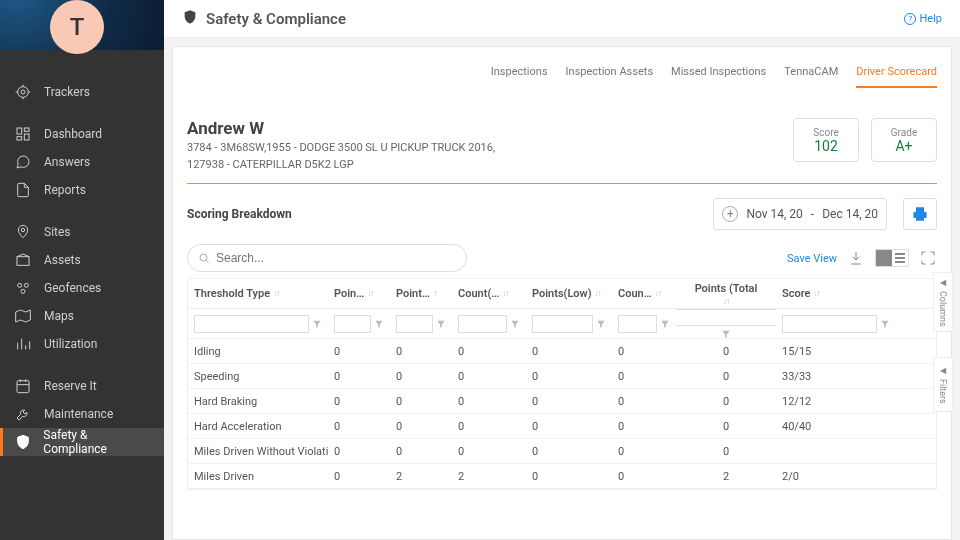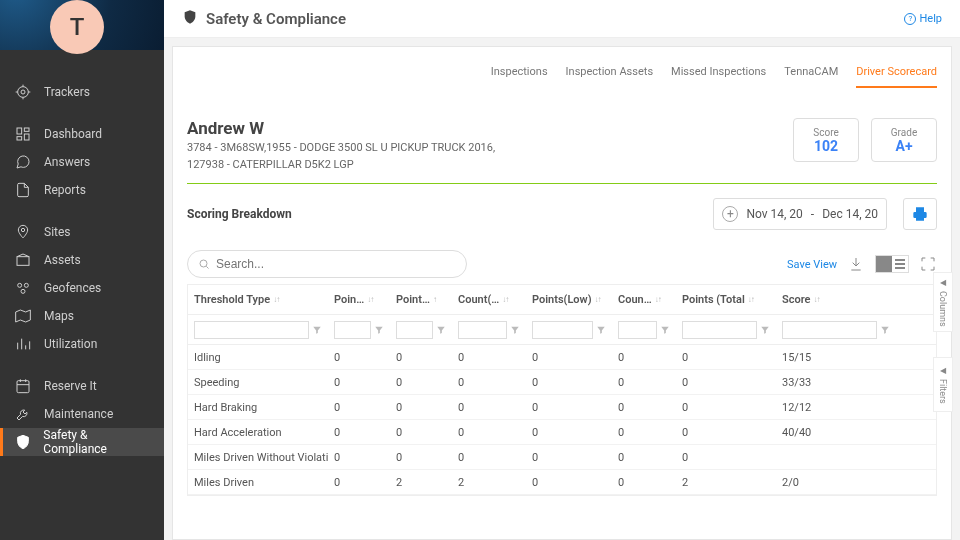--- a/index.html
+++ b/index.html
@@ -33,51 +33,51 @@
 .tabs { display:flex; gap:18px; justify-content:flex-end; font-size:11px; color:#777; }
 .tab { padding:6px 0 8px; cursor:pointer; }
 .tab.active { color:#ff7a1a; border-bottom:2px solid #ff7a1a; }
 
 .driver-row { display:flex; align-items:flex-start; margin-top:30px; border-bottom:1px solid #84cc16; padding-bottom:10px; gap:12px; }
 .driver-info { flex:1; }
 .driver-name { font-size:17px; font-weight:700; color:#444; margin-bottom:2px; }
 .driver-assets { font-size:11px; color:#666; line-height:1.5; }
 .score-card { border:1px solid #ddd; border-radius:4px; width:66px; height:44px; display:flex; flex-direction:column; align-items:center; justify-content:center; }
 .score-card .sc-label { font-size:10px; color:#888; }
-.score-card .sc-val { font-size:14px; font-weight:700; color:#3b82f6; }
+.score-card .sc-val { font-size:14px; font-weight:400; color:#15803d; }
 
 .breakdown-header { display:flex; align-items:center; margin-top:14px; gap:16px; }
 .breakdown-title { font-size:12px; font-weight:700; color:#444; }
 .date-box { margin-left:auto; border:1px solid #ddd; border-radius:3px; height:32px; display:flex; align-items:center; padding:0 8px; gap:8px; font-size:12px; color:#555; }
 .plus-icon { width:16px; height:16px; border:1px solid #aaa; border-radius:50%; display:flex; align-items:center; justify-content:center; font-size:12px; color:#888; cursor:pointer;}
 .print-box { border:1px solid #ddd; border-radius:3px; width:34px; height:32px; display:flex; align-items:center; justify-content:center; cursor:pointer; }
 .print-box svg { width:16px; height:16px; fill:#1e88e5; }
 
-.toolbar-row { display:flex; align-items:center; margin-top:20px; gap:20px; }
+.toolbar-row { display:flex; align-items:center; margin-top:14px; gap:20px; }
 .search-box { border:1px solid #ddd; border-radius:16px; height:28px; width:280px; display:flex; align-items:center; padding:0 10px; gap:6px; color:#aaa; }
 .search-box svg { width:12px; height:12px; stroke:#aaa; fill:none; stroke-width:2;}
 .search-box input { border:none; outline:none; font-size:12px; flex:1; background:transparent; }
 .toolbar-right { margin-left:auto; display:flex; align-items:center; gap:10px; }
 .save-view { color:#1e88e5; font-size:11px; cursor:pointer; }
 .tb-icon { width:18px; height:18px; display:flex; align-items:center; justify-content:center; color:#888; cursor:pointer;}
 .tb-icon svg { width:16px; height:16px; stroke:#888; fill:none; stroke-width:1.5;}
 .view-toggle { display:flex; border:1px solid #ddd; }
 .view-toggle div { width:16px; height:16px; display:flex; align-items:center; justify-content:center; }
 .view-toggle .sel { background:#888; }
 .bars { display:flex; gap:1px; }
 .bars span { width:3px; height:12px; background:#888; display:inline-block;}
 .lines { display:flex; flex-direction:column; gap:2px; padding:3px;}
 .lines span { width:10px; height:2px; background:#888; display:block;}
 
 
 .table-wrap { margin-top:6px; border:1px solid #eee; position:relative; }
 .table-head-row, .table-filter-row, .table-row { display:flex; align-items:center; font-size:11px; }
 .table-head-row { border-bottom:1px solid #eee; height:30px; color:#555; font-weight:600; }
 .col { padding:0 6px; display:flex; align-items:center; gap:3px; overflow:hidden; white-space:nowrap; text-overflow:ellipsis; }
-.c0{width:140px;} .c1{width:62px;} .c2{width:62px;} .c3{width:74px;} .c4{width:86px;} .c5{width:64px;} .c6{width:100px;} .c7{width:120px;}
+.c0{width:140px;} .c1{width:62px;} .c2{width:62px;} .c3{width:74px;} .c4{width:86px;} .c5{width:64px;} .c6{width:100px;flex-direction:column;} .c7{width:120px;}
 .sort-arrows { font-size:8px; color:#bbb; letter-spacing:-1px; line-height:1;}
 .table-filter-row { height:30px; border-bottom:1px solid #eee; }
 .filter-input { border:1px solid #ddd; height:18px; flex:1; min-width:0; }
 .funnel { width:10px; height:10px; }
 .funnel svg { width:10px; height:10px; fill:#bbb; }
 .table-body .table-row { height:25px; border-bottom:1px solid #f2f2f2; color:#555; }
 .table-body .table-row .col { font-weight:400; }
 
 .vtab { position:absolute; right:-2px; width:20px; background:#fff; border:1px solid #eee; writing-mode:vertical-rl; font-size:9px; color:#888; display:flex; align-items:center; justify-content:center; padding:6px 0; gap:4px; cursor:pointer;}
 .vtab.columns { top:225px; height:60px;}

